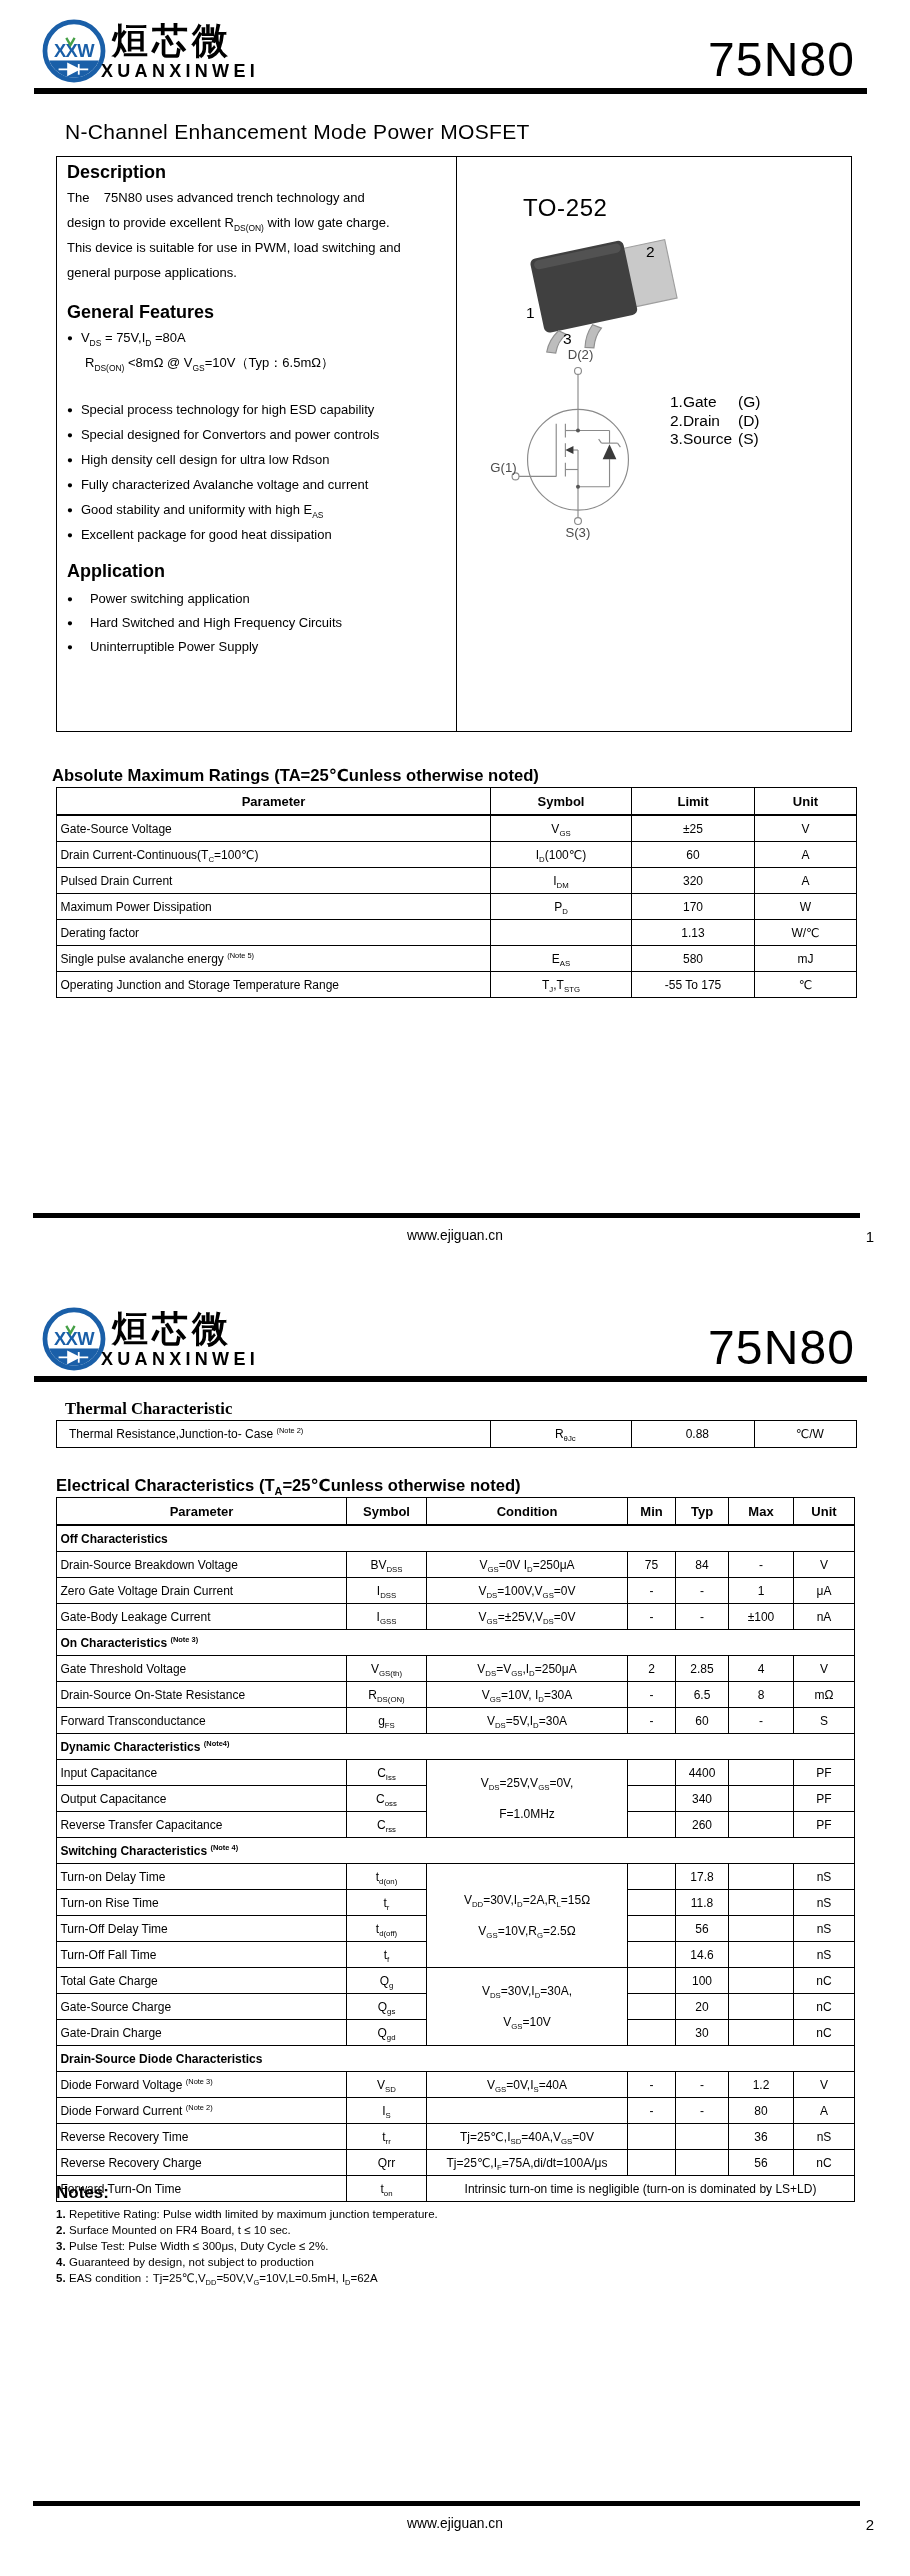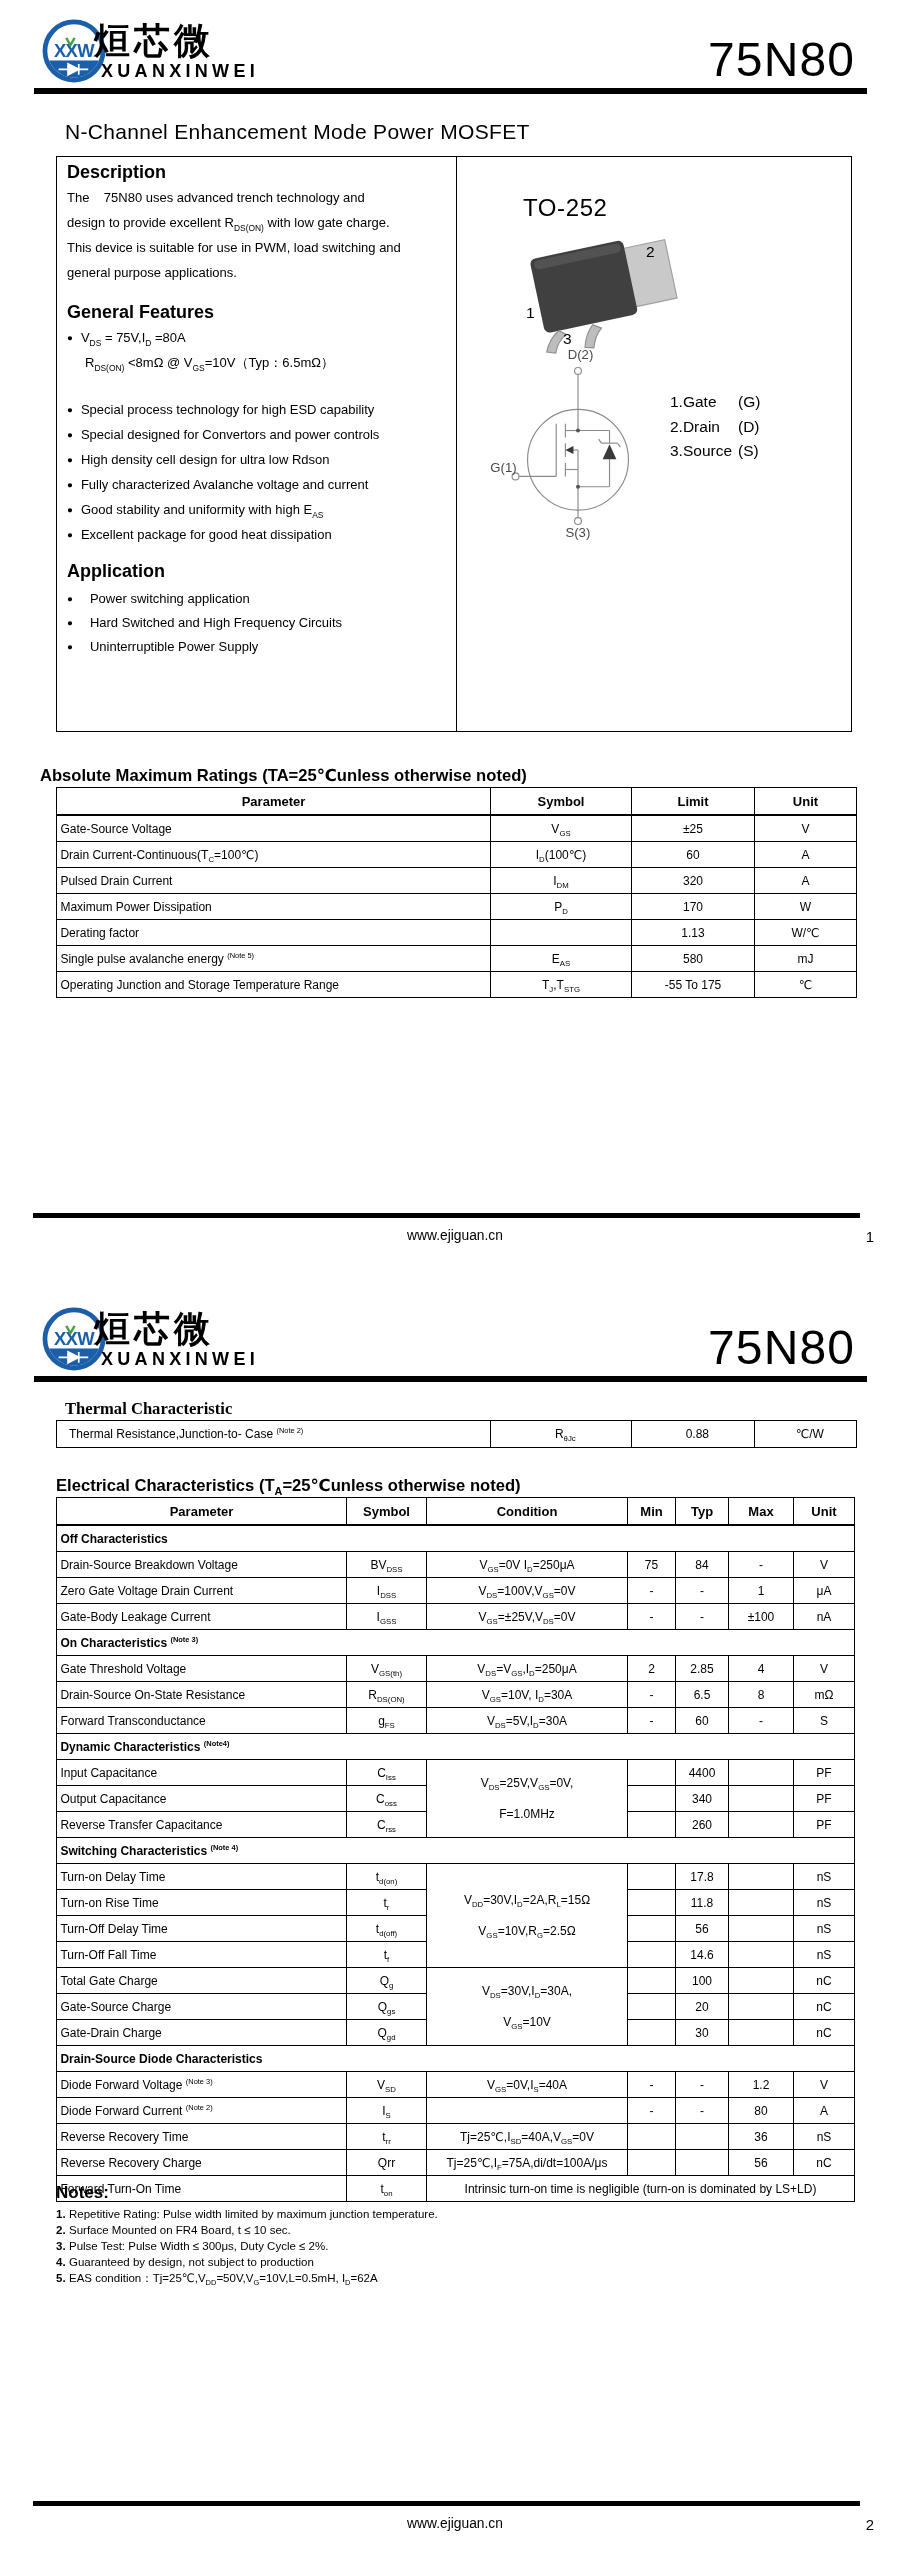--- a/index.html
+++ b/index.html
@@ -4,21 +4,21 @@
 <style>
   html,body{margin:0;padding:0;background:#ffffff;}
   body{width:910px;font-family:"Liberation Sans","DejaVu Sans",sans-serif;color:#000;}
   .page{position:relative;width:910px;height:1288px;background:#fff;overflow:hidden;}
   .abs{position:absolute;}
   sub{font-size:65%;line-height:0;}
   sup{font-size:62%;line-height:0;}
 
   
   .logo-badge{position:absolute;left:42px;top:19px;width:64px;height:64px;}
-  .logo-cn{position:absolute;left:94px;top:17px;font-size:36px;font-weight:700;letter-spacing:4px;white-space:nowrap;}
+  .logo-cn{position:absolute;left:112px;top:17px;font-size:36px;font-weight:700;letter-spacing:4px;white-space:nowrap;}
   .logo-en{position:absolute;left:101px;top:61px;font-size:18px;font-weight:600;letter-spacing:4.3px;white-space:nowrap;}
   .partnum{position:absolute;right:55px;top:32px;font-size:48px;font-weight:400;letter-spacing:1.1px;}
   .rule-top{position:absolute;left:34px;top:88px;width:833px;height:5.7px;background:#000;}
 
   .doc-title{position:absolute;left:65px;top:120px;font-size:21px;font-weight:400;margin:0;letter-spacing:0.3px;}
 
   
   .main-box{position:absolute;left:56px;top:156px;width:794px;height:574px;border:1.1px solid #000;}
   .col-divider{position:absolute;left:399px;top:0;width:1.1px;height:100%;background:#000;}
 
@@ -26,21 +26,21 @@
   .desc-para{font-size:13px;line-height:25px;width:373px;}
   .feat,.appitem{display:flex;align-items:center;font-size:13px;height:25px;white-space:nowrap;}
   .feat .blt,.appitem .blt{font-size:9.8px;margin-right:8px;}
   .feat.nb{padding-left:18px;}
   .feat.gap{margin-top:22px;}
   .appitem{height:24px;}
   .appitem .blt{margin-right:17px;}
 
   .to252{font-size:24px;letter-spacing:0.6px;}
   .pin-num{font-size:15.5px;}
-  .pinfn{display:grid;grid-template-columns:68px auto;row-gap:9px;font-size:15.5px;line-height:15.5px;}
+  .pinfn{display:grid;grid-template-columns:68px auto;row-gap:3px;font-size:15.5px;line-height:15.5px;}
 
   
   .tbl-title{font-size:16.6px;font-weight:700;white-space:nowrap;}
   table.dt{border-collapse:collapse;width:799px;table-layout:fixed;}
   table.dt,table.dt td,table.dt th{border:1.1px solid #000;}
   table.dt{border-width:1.7px;}
   table.dt th{height:26px;font-size:13px;font-weight:700;border-bottom-width:2.3px;padding:0 2.3px;}
   table.dt td{height:25px;font-size:12px;padding:0 3.4px;overflow:hidden;}
   td.cl{text-align:left;padding-left:8px;}
   td.cc{text-align:center;}
@@ -202,21 +202,21 @@
 
     <div class="abs pinfn" style="left:670px;top:394px;">
         <div>1.Gate</div>
         <div>(G)</div>
         <div>2.Drain</div>
         <div>(D)</div>
         <div>3.Source</div>
         <div>(S)</div>
       </div>
 
-    <div class="abs tbl-title" style="left:40px;top:766px;text-align:right;">Absolute Maximum Ratings (TA=25℃unless otherwise noted)</div>
+    <div class="abs tbl-title" style="left:52px;top:766px;text-align:right;">Absolute Maximum Ratings (TA=25℃unless otherwise noted)</div>
     <table class="dt abs" style="left:56px;top:787px;">
       <colgroup>
           <col style="width:434px">
           <col style="width:141px">
           <col style="width:123px">
           <col style="width:102px">
         </colgroup>
       <thead>
         <tr>
           <th>Parameter</th>

